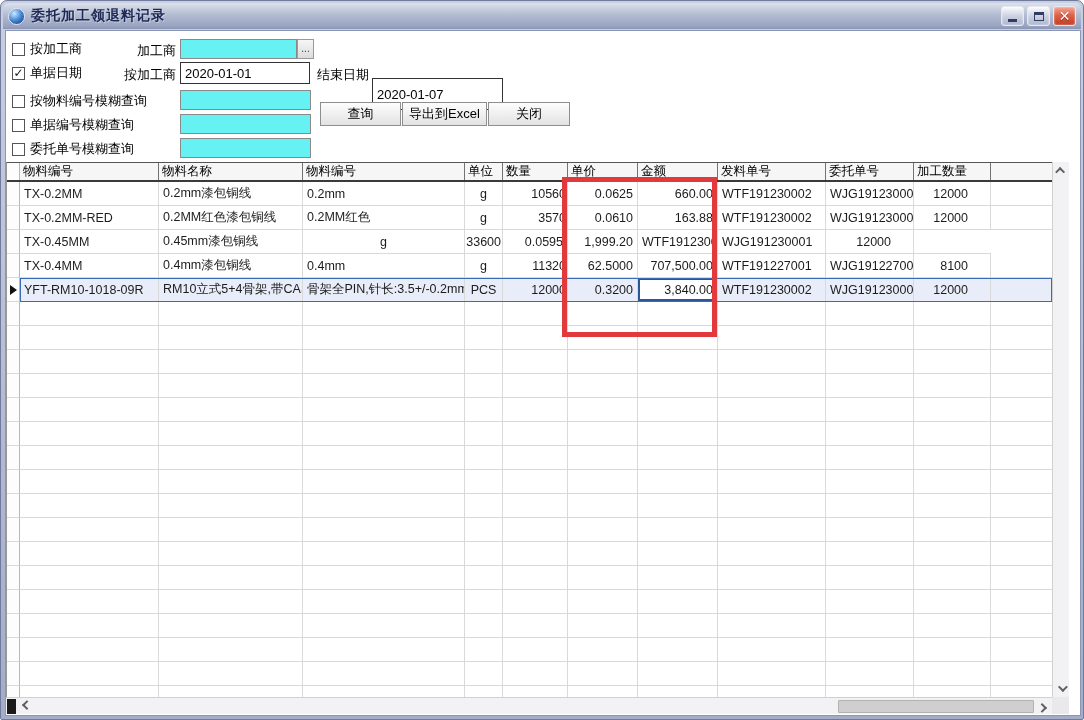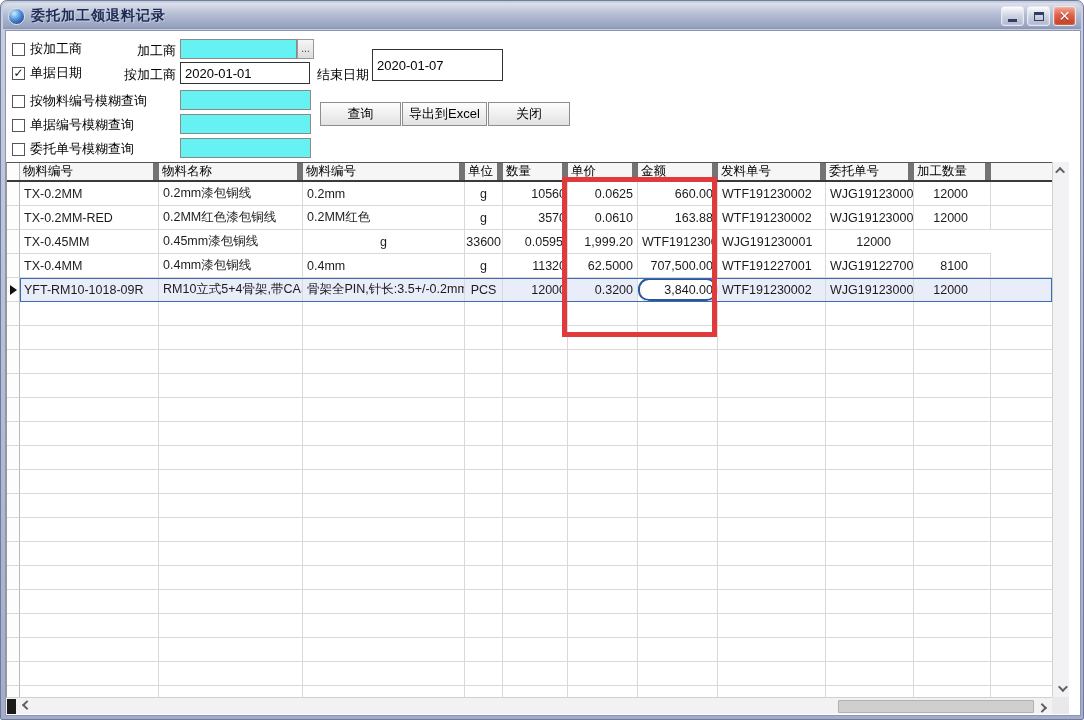--- a/index.html
+++ b/index.html
@@ -84,34 +84,34 @@
     display: grid;
     grid-template-columns: 13px 139px 144px 162px 38px 65px 70px 80px 108px 88px 77px minmax(0,1fr);
     height: 24px;
   }
   .grow.header { height: 19px; background: #f6f6f6; border-bottom: 2px solid #3a3a3a; }
   .gcell {
     border-right: 1px solid #d9d9d9; border-bottom: 1px solid #d9d9d9;
     padding: 0 4px; display: flex; align-items: center;
     white-space: nowrap; overflow: hidden;
   }
-  .header .gcell { border-right: 6px solid #737373; border-bottom: none; padding: 0 3px; color:#000; }
+  .header .gcell { border-right: 1px solid #737373; border-bottom: none; padding: 0 3px; color:#000; }
   .gcell.gutter { padding: 0; background: #fdfdfd; border-right: 1px solid #b8b8b8; position: relative; }
   .gcell.right { justify-content: flex-end; }
   .gcell.center { justify-content: center; padding: 0 1px; }
   .gcell.tight { padding: 0 1px 0 2px; }
   .gcell.pad22 { padding-right: 22px; }
   .gcell.filler { border-right: none; }
   .grow.selected { position: relative; }
   .grow.selected .gcell:not(.gutter) { background: #e9edf9; }
   .grow.selected::after {
     content: ""; position: absolute; left: 13px; right: 0; top: 0; bottom: 0;
     border: 1px solid #3a6cb5; pointer-events: none;
   }
-  .grow.selected .gcell.focused { background: #fff; box-shadow: inset 0 0 0 2px #2b579a; border-radius: 11px; }
+  .grow.selected .gcell.focused { background: #fff; box-shadow: inset 0 0 0 2px #2b579a; }
   .row-marker {
     position: absolute; left: 3px; top: 50%; transform: translateY(-50%);
     width: 0; height: 0; border-left: 7px solid #111;
     border-top: 5px solid transparent; border-bottom: 5px solid transparent;
   }
   
   .vscroll {
     position: absolute; left: 1046px; top: 131px; width: 17px; height: 535px;
     background: #f2f2f4; border-left: 1px solid #d0d0d0;
   }
@@ -181,21 +181,21 @@
       <span>委托单号模糊查询</span>
     </div>
 
     <div class="flabel" style="left:90px; top:11px; width:80px;">加工商</div>
     <div class="flabel" style="left:90px; top:35px; width:80px;">按加工商</div>
     <div class="flabel" style="left:311px; top:35px; width:52px;">结束日期</div>
 
     <input class="cyan-input" style="left: 174px; top: 8px; width: 117px; height: 20px;" value="">
     <div class="browse-btn" style="left:291px; top:8px; width:17px; height:20px;">...</div>
     <input class="date-input" style="left: 174px; top: 31px; width: 130px; height: 22px;" value="2020-01-01">
-    <input class="date-input" style="left: 366px; top: 18px; width: 131px; height: 32px;" value="2020-01-07">
+    <input class="date-input" style="left: 366px; top: 47px; width: 131px; height: 32px;" value="2020-01-07">
     <input class="cyan-input" style="left: 174px; top: 59px; width: 131px; height: 20px;" value="">
     <input class="cyan-input" style="left: 174px; top: 83px; width: 131px; height: 20px;" value="">
     <input class="cyan-input" style="left: 174px; top: 107px; width: 131px; height: 20px;" value="">
 
     <div class="push-btn" style="left:314px; top:71px; width:81px;">查询</div>
     <div class="push-btn" style="left:396px; top:71px; width:85px;">导出到Excel</div>
     <div class="push-btn" style="left:482px; top:71px; width:82px;">关闭</div>
 
     <div class="grid">
       <div class="grow header">

